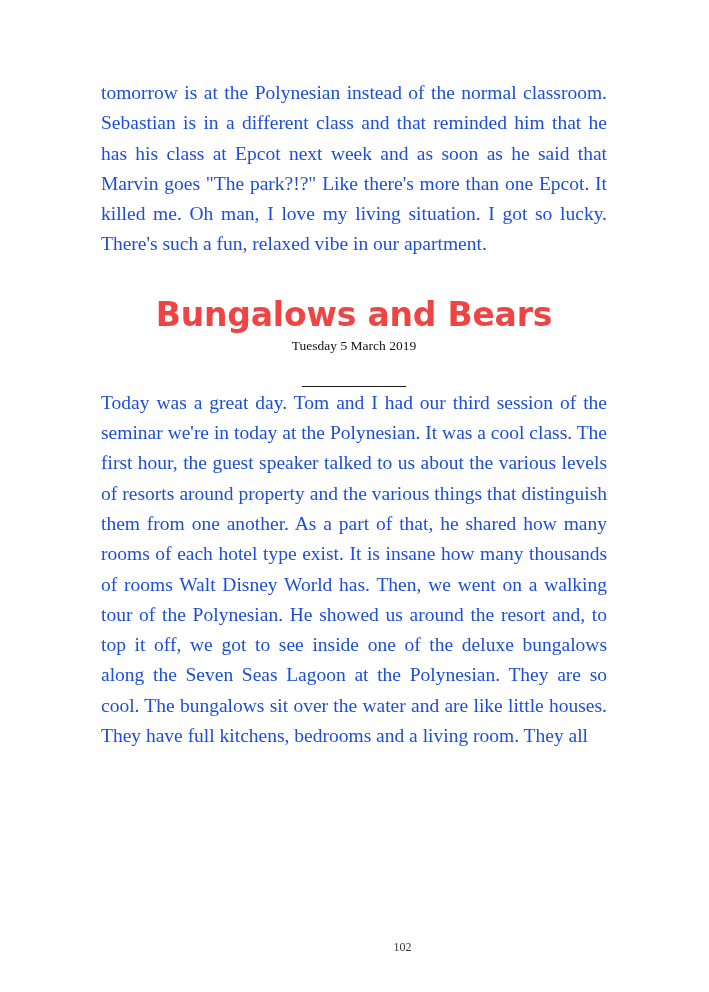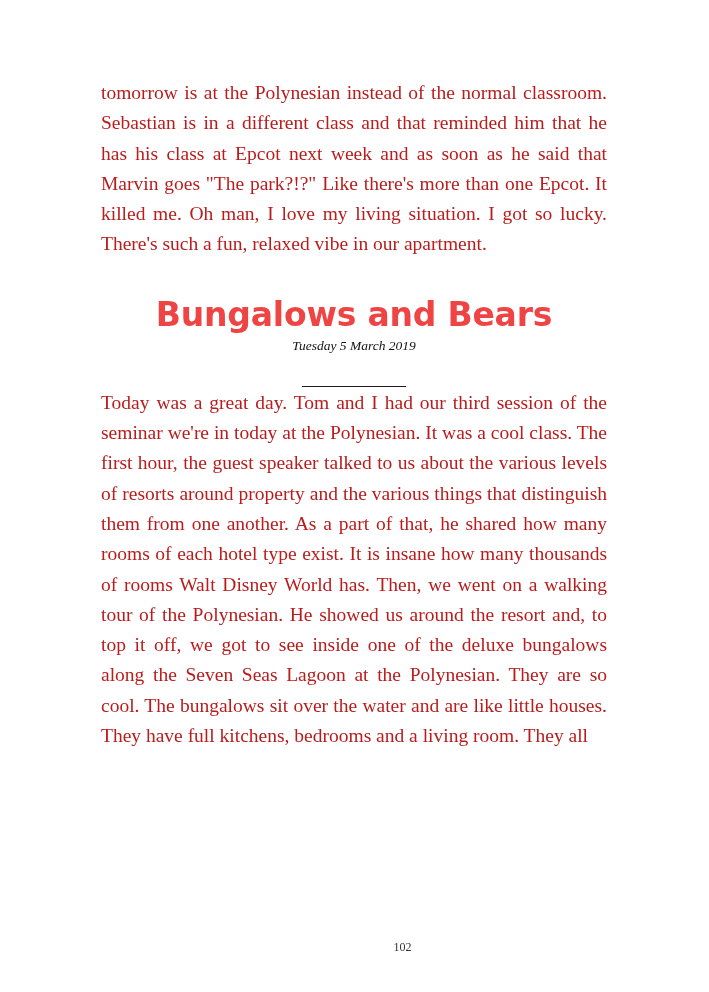--- a/index.html
+++ b/index.html
@@ -28,42 +28,41 @@
     top: 78px;
     width: 506px;
   }
   p.body-par {
     margin: 0;
     font-size: 19.5px;
     line-height: 30.3px;
     text-align: justify;
     text-justify: inter-word;
     font-family: "Liberation Serif", serif;
-    color: #b91c1c;
+    color: #1d4ed8;
     hyphens: none;
   }
   .chapter-block {
     margin-top: 38px;
     text-align: center;
   }
   h1.chapter-title {
     margin: 0;
     font-family: "DejaVu Sans", sans-serif;
     font-weight: bold;
     font-size: 33px;
     line-height: 34px;
     letter-spacing: -0.2px;
     color: #ef4444;
     text-align: center;
   }
   .chapter-date {
     margin: 0;
     margin-top: 5px;
     font-family: "Liberation Serif", serif;
-    font-style: italic;
     font-size: 13.5px;
     line-height: 17px;
     color: #111111;
   }
   .rule-wrap {
     margin-top: 22px;
     text-align: center;
     height: 12px;
   }
   .rule {

